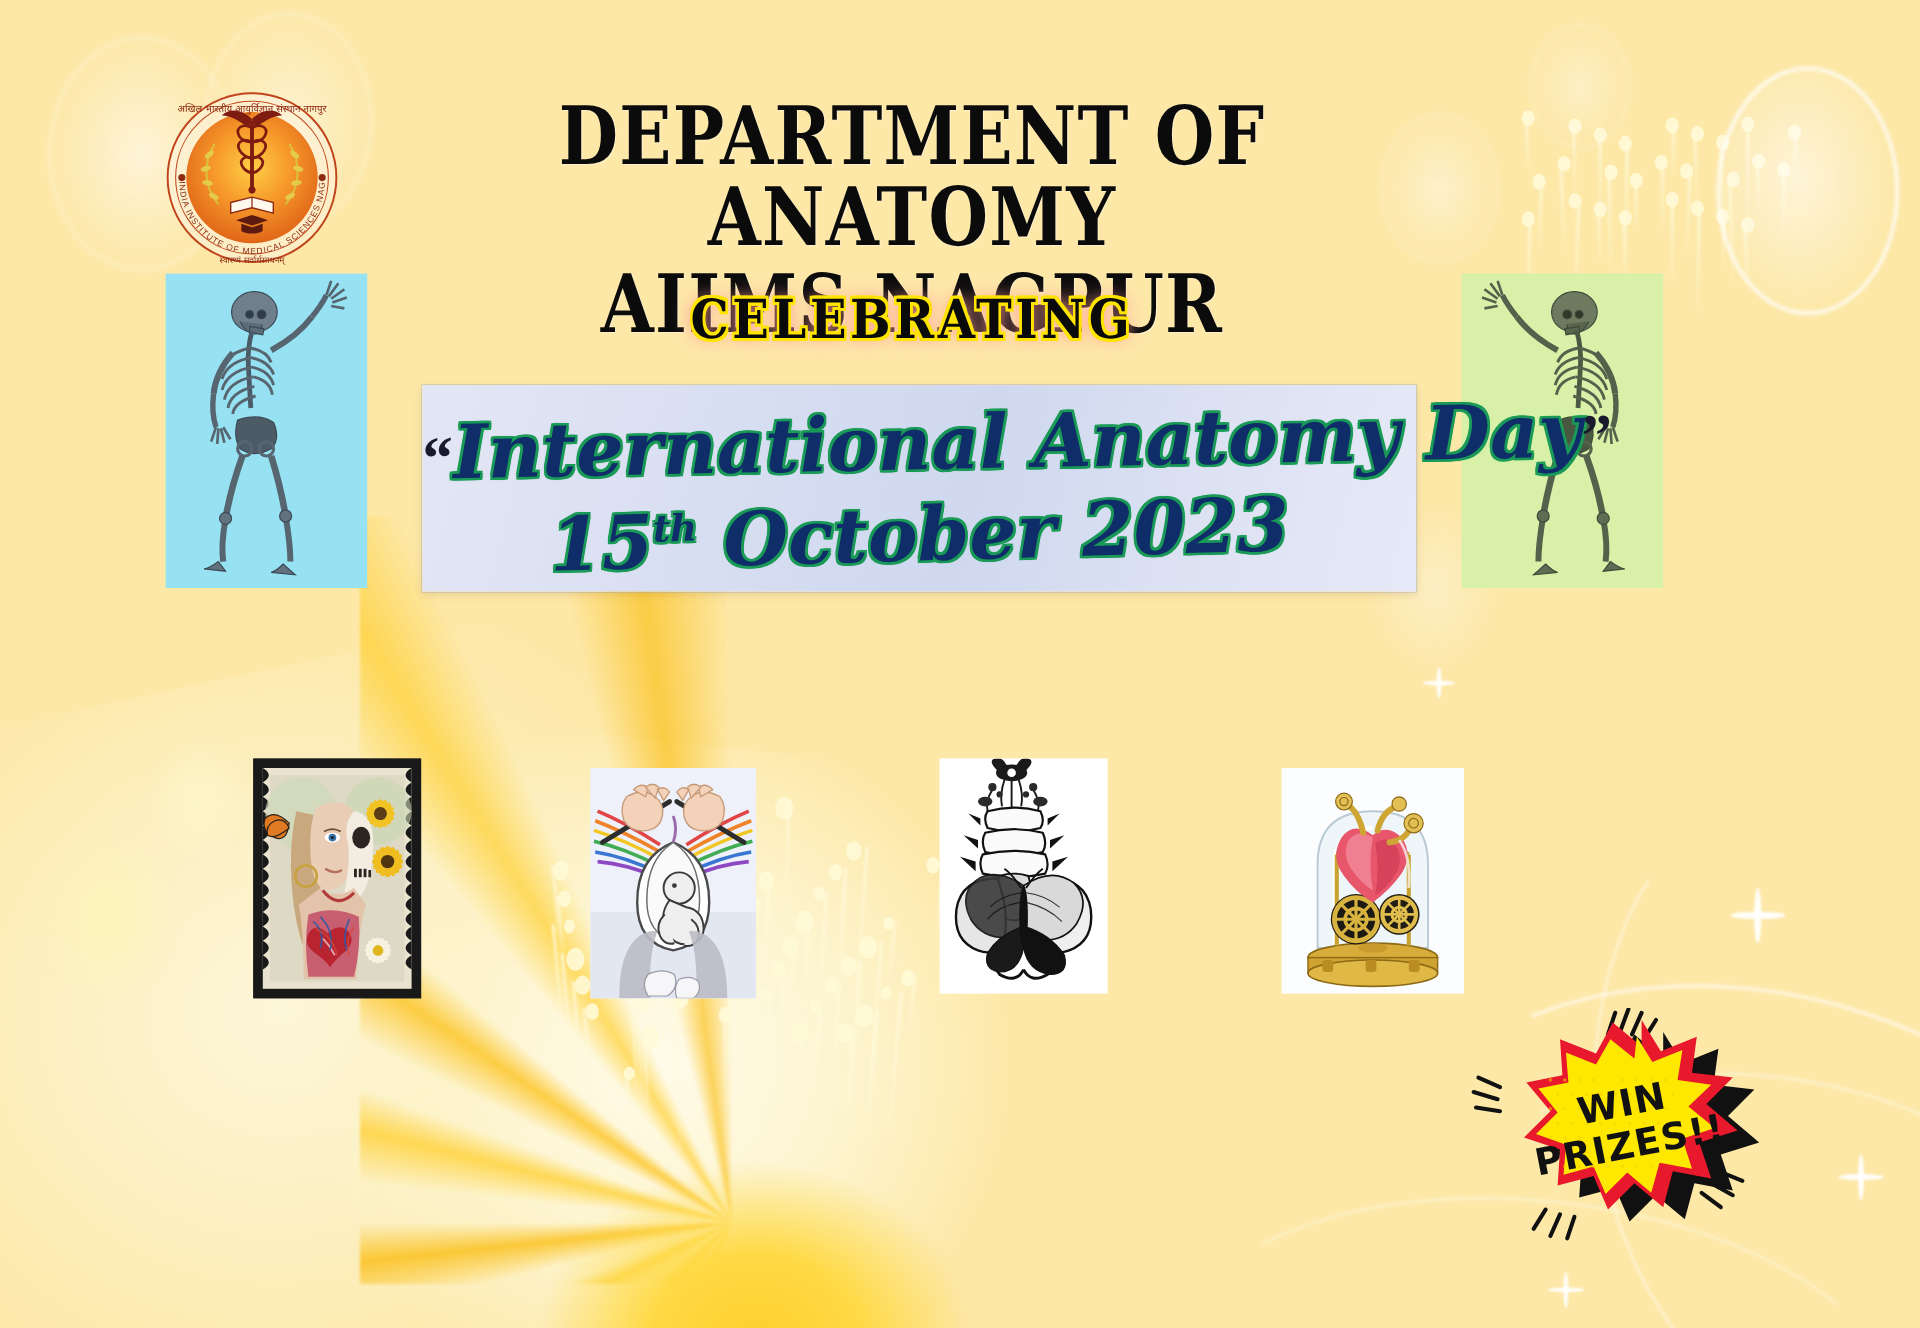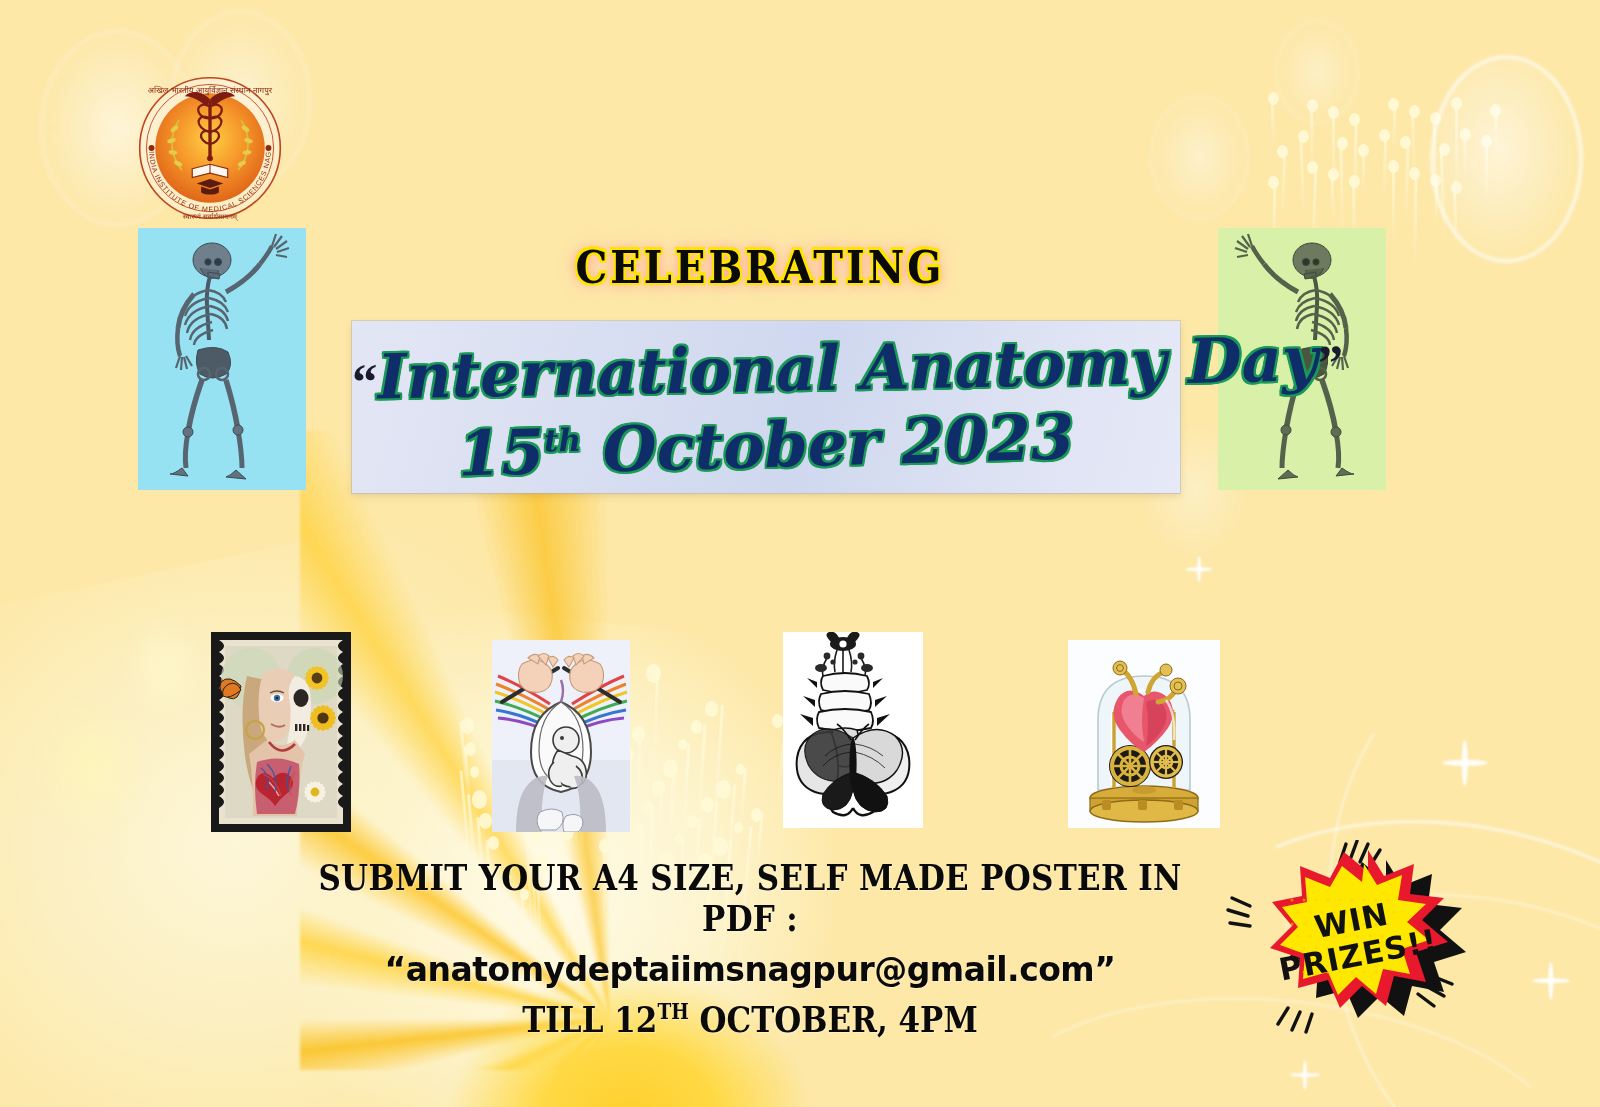--- a/index.html
+++ b/index.html
@@ -410,20 +410,24 @@
         <line x1="100" y1="122" x2="100" y2="134" stroke="#8d2a12" stroke-width="1.4"></line>
       </g>
 
       <g fill="#5d1b10">
         <path d="M82 148 L100 142 L118 148 L100 154 Z"></path>
         <path d="M88 152 L88 160 C 94 164 106 164 112 160 L112 152 L100 156 Z"></path>
       </g>
     </svg>
   </div>
 
+  <div class="hdr">
+    <span class="l1">DEPARTMENT OF ANATOMY</span>
+    <span class="l2">AIIMS NAGPUR</span>
+  </div>
 
   <div class="celebrating">CELEBRATING</div>
 
   <div class="skel-panel skel-left">
     <svg viewBox="0 0 168 262" width="168" height="262" aria-hidden="true">
       <g stroke="#3c4a57" fill="#62727f" stroke-width="1">
 
         <ellipse cx="74" cy="32" rx="19" ry="17" fill="#707f8c"></ellipse>
         <path d="M62 40 q6 12 14 10 q5 -2 4 -8" fill="#5d6c79"></path>
         <circle cx="80" cy="34" r="3.6" fill="#2f3b46"></circle>
@@ -834,25 +838,20 @@
       </g>
       <g stroke="#8d6a16" stroke-width="1" fill="none">
         <circle cx="110" cy="46" r="4"></circle>
         <circle cx="52" cy="28" r="3.4"></circle>
       </g>
 
       <path d="M98 60 q10 14 8 40" stroke="rgba(255,255,255,.7)" stroke-width="2.4" fill="none"></path>
     </svg>
   </div>
 
-  <div class="bottom">
-    <span class="b1">SUBMIT YOUR A4 SIZE, SELF MADE POSTER IN PDF :</span>
-    <span class="b2">“anatomydeptaiimsnagpur@gmail.com”</span>
-    <span class="b3"><span>TILL 12</span><sup>TH</sup><span> OCTOBER, 4PM</span></span>
-  </div>
 
   <div class="burst">
     <svg viewBox="0 0 266 196" width="266" height="196" aria-hidden="true">
 
       <g stroke="#111" stroke-width="3.4" stroke-linecap="round" fill="none">
         <path d="M118 22 l6 -18"></path>
           <path d="M128 20 l7 -19"></path>
           <path d="M138 22 l8 -18"></path>
         <path d="M148 26 l10 -16"></path>
         <path d="M28 66 l-18 -8"></path>

